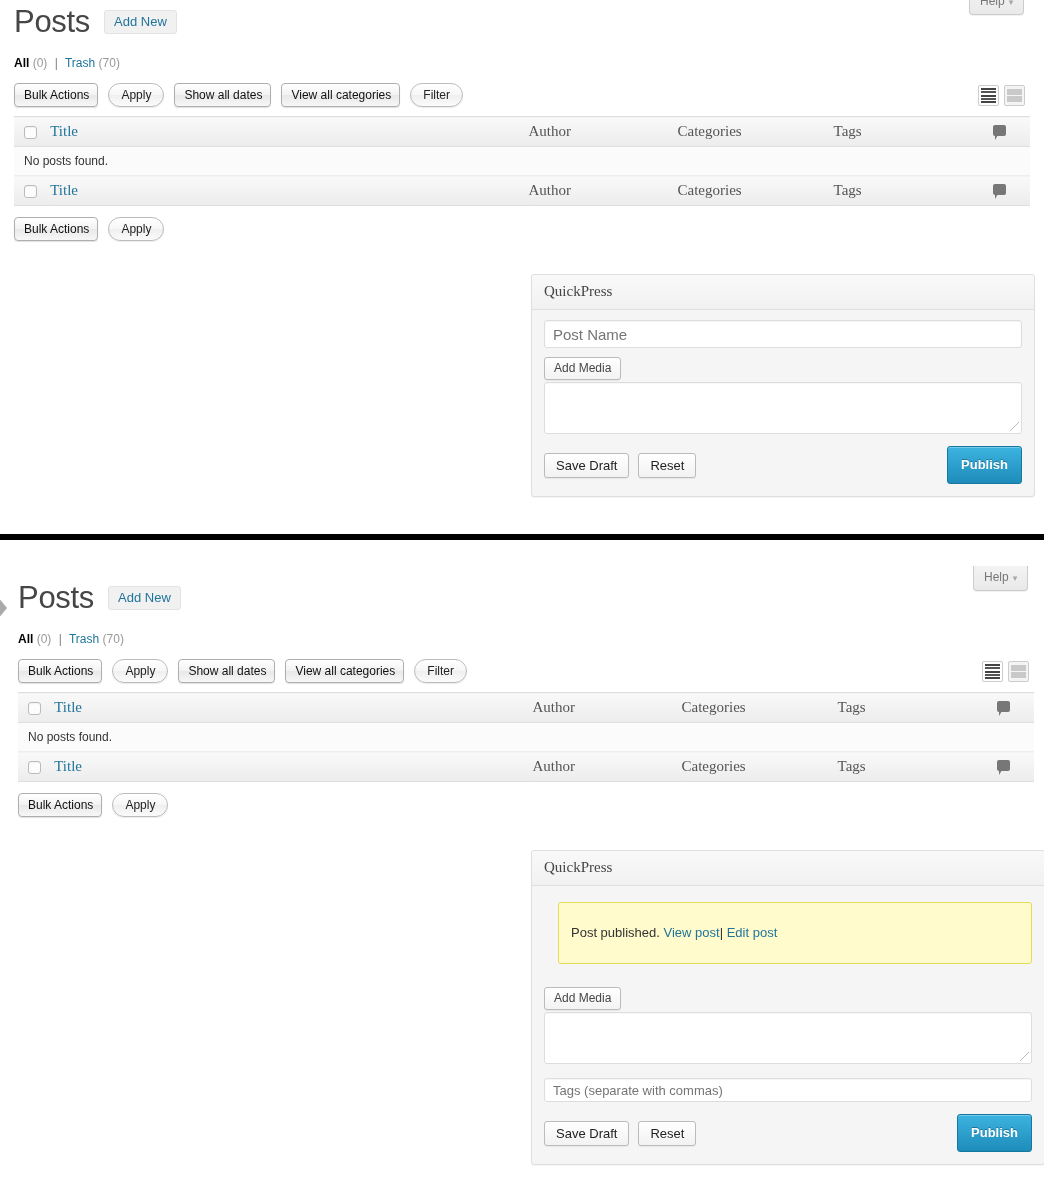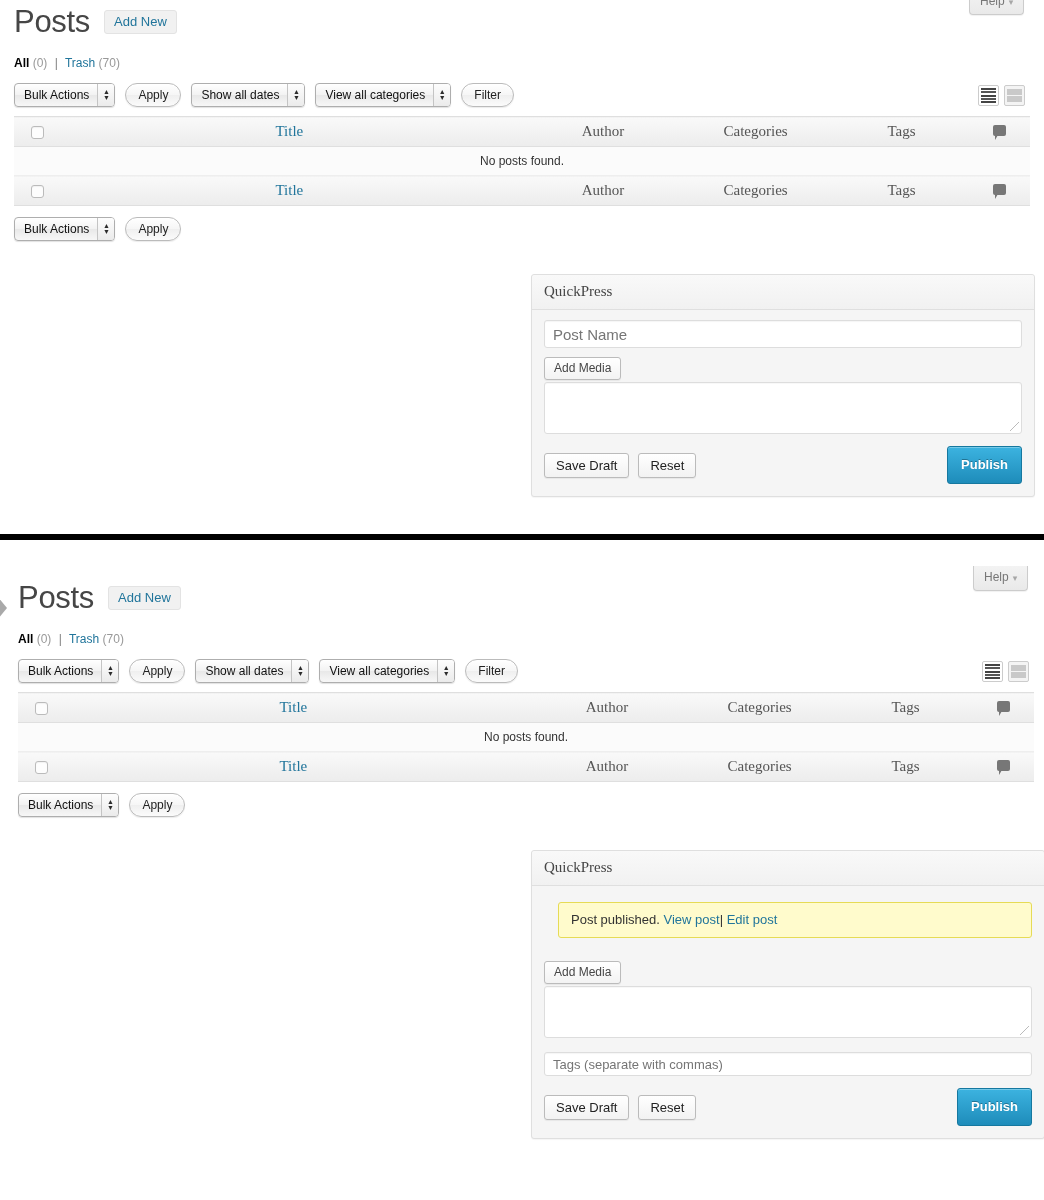--- a/index.html
+++ b/index.html
@@ -65,20 +65,21 @@
     display: inline-flex; align-items: stretch;
     height: 24px;
     border: 1px solid #aeaeae;
     border-radius: 4px;
     background: linear-gradient(to bottom, #ffffff 0%, #f2f2f2 50%, #e8e8e8 51%, #f7f7f7 100%);
     box-shadow: 0 1px 1px rgba(0,0,0,.12), inset 0 1px 0 #fff;
     font-size: 12px;
     color: #111;
     overflow: hidden;
     margin-right: 10px;
+    flex-direction: column;
   }
   .mselect .lbl { padding: 0 8px 0 9px; display: flex; align-items: center; line-height: 22px; white-space: nowrap; }
   .mselect .arrows {
     width: 17px;
     border-left: 1px solid #c4c4c4;
     display: flex; flex-direction: column;
     align-items: center; justify-content: center;
     background: linear-gradient(to bottom, #fdfdfd, #ebebeb);
   }
   .mselect .arrows span { display: block; font-size: 7px; line-height: 6px; color: #2b2b2b; }
@@ -109,21 +110,21 @@
     padding: 2px;
     display: flex; flex-direction: column; justify-content: space-between;
   }
   .vsw-ico.list i { display:block; height: 2px; background:#555; }
   .vsw-ico.list i:nth-child(odd) { background:#444; }
   .vsw-ico.excerpt { background:#f4f4f4; justify-content: space-around; }
   .vsw-ico.excerpt i { display:block; height:6px; background:#c9c9c9; }
 
   
   .wp-table { position: absolute; border-collapse: collapse; table-layout: fixed; }
-  .wp-table th, .wp-table td { text-align: center; }
+  .wp-table th, .wp-table td { text-align: left; }
   .wp-table thead th, .wp-table tfoot th {
     background: linear-gradient(to bottom, #f9f9f9, #ececec);
     border-top: 1px solid #dfdfdf;
     border-bottom: 1px solid #dfdfdf;
     font-family: "Liberation Serif", serif;
     font-size: 15px;
     font-weight: normal;
     color: #555;
     height: 30px;
     padding: 0;
@@ -188,21 +189,21 @@
     background: linear-gradient(to bottom, #f9f9f9, #f1f1f1);
     border-bottom: 1px solid #dfdfdf;
     border-radius: 3px 3px 0 0;
   }
   .postbox .inside { padding: 10px 12px 12px 12px; }
 
   .notice-published {
     background: #fffbcc;
     border: 1px solid #e6db55;
     border-radius: 3px;
-    padding: 9px 12px;
+    padding: 22px 12px;
     font-size: 13px;
     color: #333;
     margin: 6px 0 14px 14px;
     line-height: 16px;
   }
   .notice-published a { color: #21759b; text-decoration: none; }
   .notice-published .bar { color: #333; }
 
   .press-line { font-size: 13px; color: #222; margin: 0 0 9px 8px; line-height: 17px; }
   .press-line a { color: #21759b; text-decoration: none; }

